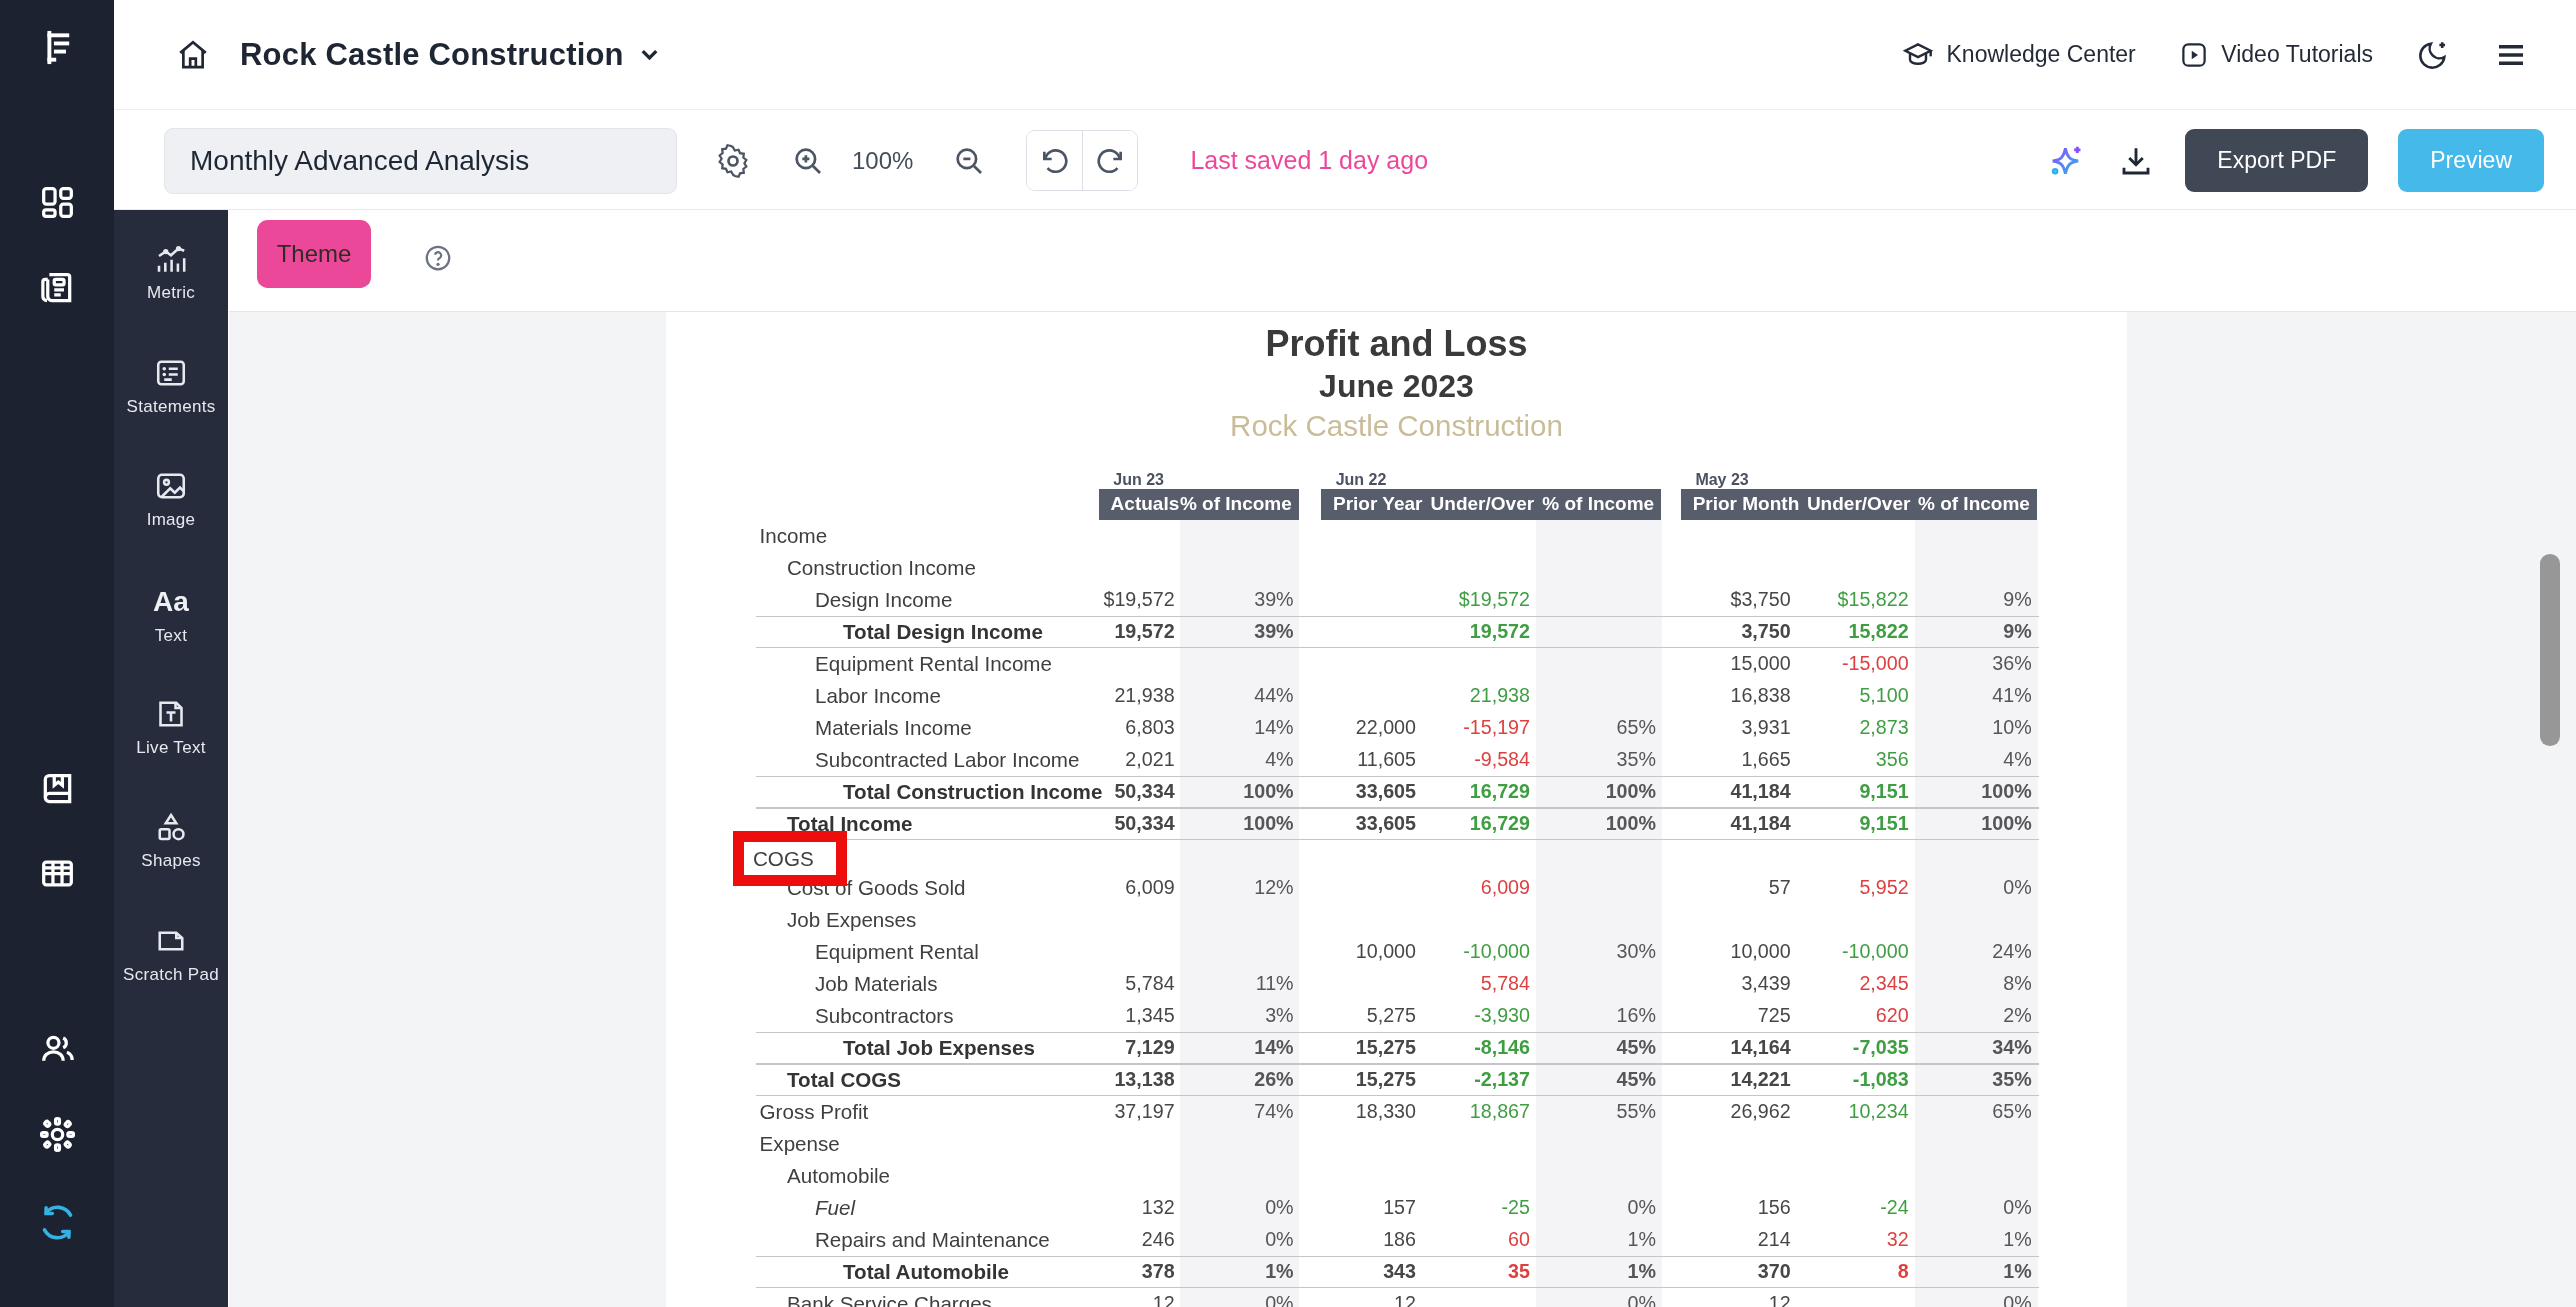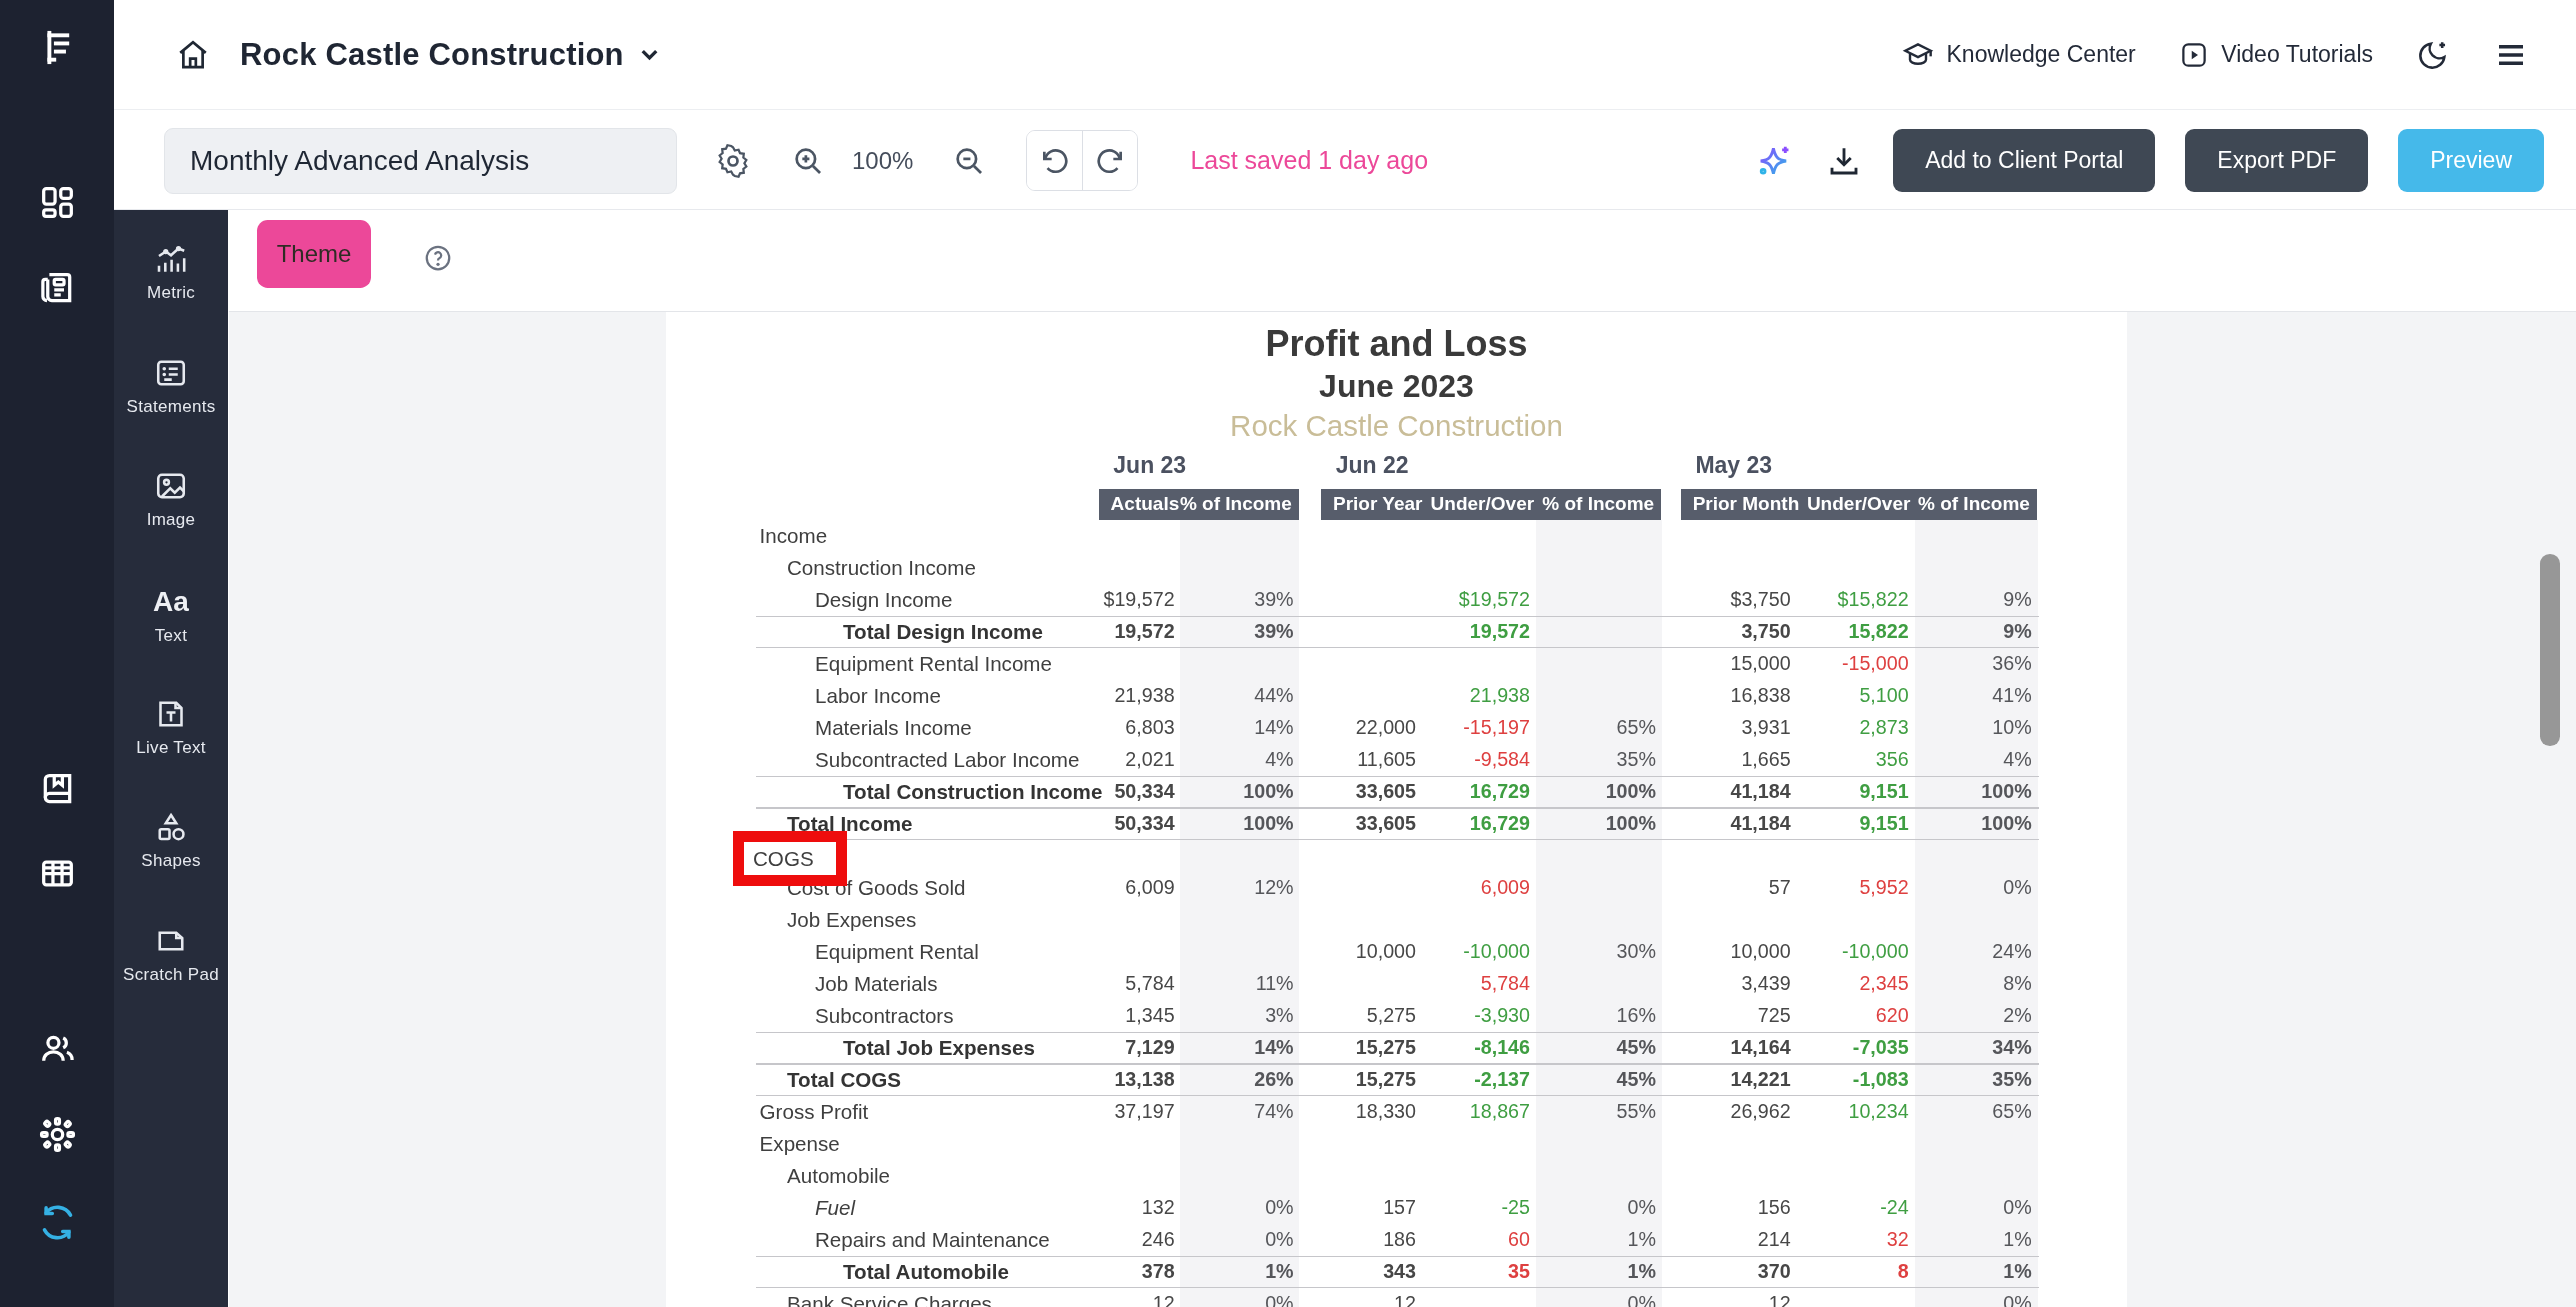--- a/index.html
+++ b/index.html
@@ -49,21 +49,21 @@
   
   .r-title { margin-top:9px; text-align:center; font-size:36px; line-height:45px; color:#3a3a3a; font-weight:600; }
   .r-date  { text-align:center; font-size:32px; line-height:41px; color:#3a3a3a; font-weight:600; }
   .r-company { text-align:center; font-size:29.5px; line-height:38px; color:#c9bd98; }
   
   .ptable { position:absolute; left:90px; top:147px; width:1283px; }
   .stripe { position:absolute; top:61px; bottom:-769px; background:#f4f4f6; z-index:0; }
   .s1 { left:424px; width:119px; } .s2 { left:780px; width:126px; } .s3 { left:1159px; width:123px; }
   .hgrid, .trow { position:relative; z-index:1; display:grid;
     grid-template-columns:343px 81px 119px 22.4px 100px 114px 126px 19.7px 115px 118px 123px; }
-  .glabel { font-size:23px; font-weight:700; color:#4b5160; height:29.5px; display:flex; align-items:flex-end; padding-left:14.3px; padding-bottom:10px; }
+  .glabel { font-size:16px; font-weight:700; color:#4b5160; height:29.5px; display:flex; align-items:flex-end; padding-left:14.3px; padding-bottom:0; }
   .hbar { grid-row:2; background:#575d6b; height:31px; display:flex; align-items:center; justify-content:space-between; color:#fff; font-size:19px; font-weight:700; padding:0 7.2px 0 11.6px; }
   .trow { height:32px; align-items:center; }
   .trow.total { border-top:1.8px solid #c6c6ca; border-bottom:1.8px solid #c6c6ca; font-weight:700; }
   .cl { font-size:20.6px; color:#3f3f3f; white-space:nowrap; }
   .cv { font-size:19.7px; color:#474747; text-align:right; padding-right:5.4px; white-space:nowrap; }
   .cv.pct { color:#55565a; }
   .trow.total .cl { color:#343434; }
   .pos { color:#3f9e42 !important; }
   .neg { color:#de4040 !important; }
   
@@ -242,21 +242,20 @@
           <circle cx="4.5" cy="18.5" r="1.2" stroke="#2fb3e8"></circle>
         </svg>
       </div>
       <div class="tb-ico" style="margin-left:0">
         <svg viewBox="0 0 24 24" width="36" height="36" fill="none" stroke="#1f2733" stroke-width="1.9">
             <path d="M12 3.5V14"></path>
             <path d="m7.5 10 4.5 4.5L16.5 10"></path>
             <path d="M4 16.5V20h16v-3.5"></path>
           </svg>
       </div>
-      <button class="btn btn-dark">Add to Client Portal</button>
       <button class="btn btn-dark">Export PDF</button>
       <button class="btn btn-blue">Preview</button>
     </div>
   </div>
 
   <nav class="panel">
     <div class="tool" style="top:31px">
       <svg viewBox="0 0 24 24" fill="none" stroke="#e6e9ef" stroke-width="1.7">
           <path d="M4 20.5v-4M8.2 20.5v-6M12.4 20.5v-8M16.6 20.5v-5.5M20.8 20.5v-9"></path>
           <path d="m4 10 4.5-3 3.5 2.5L17 5l3.8 1.5"></path>

